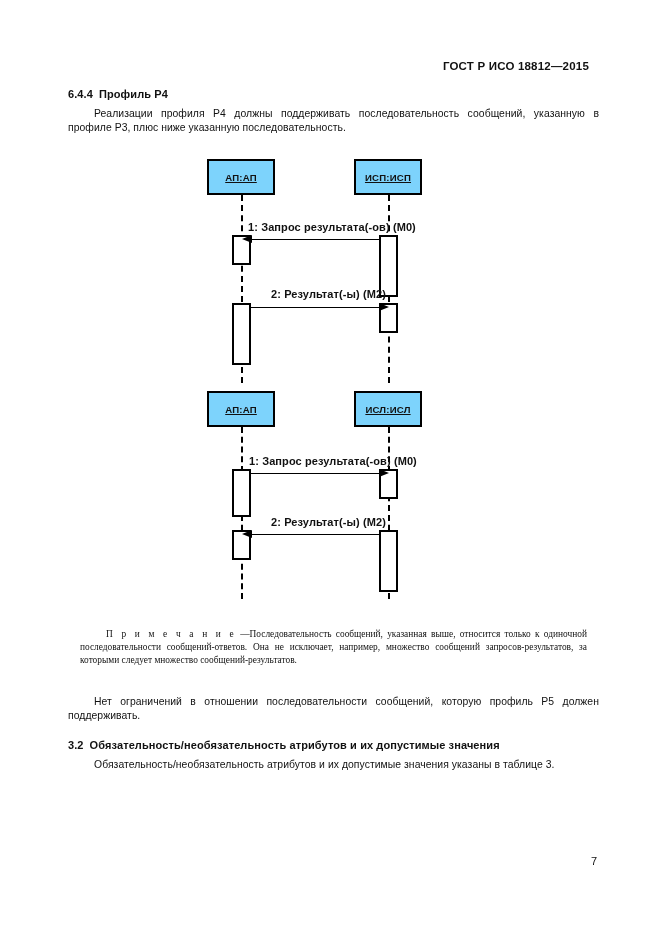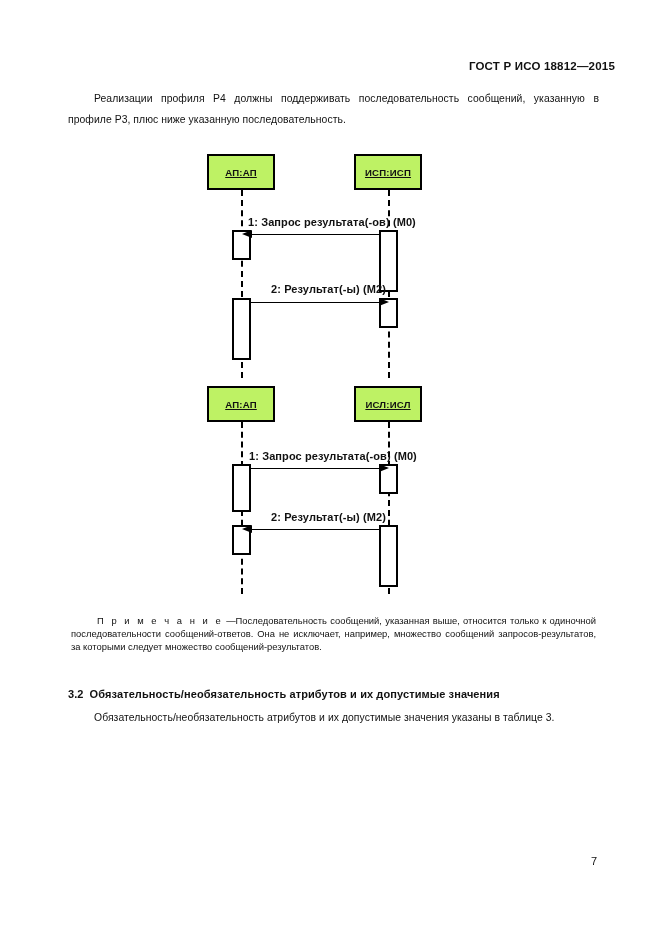--- a/index.html
+++ b/index.html
@@ -15,73 +15,74 @@
     position: relative;
     width: 661px;
     height: 935px;
     background: #ffffff;
     overflow: hidden;
     box-sizing: border-box;
   }
   .header {
     position: absolute;
     top: 60px;
-    right: 46px;
+    right: 72px;
     font-size: 11.5px;
     font-weight: bold;
     letter-spacing: 0.2px;
     white-space: nowrap;
   }
   .content {
     position: absolute;
     left: 68px;
     right: 62px;
     top: 88px;
   }
   h2.sec {
     font-size: 11px;
     font-weight: bold;
     margin: 0 0 7px 0;
     letter-spacing: 0.1px;
   }
   h2.sec .num { margin-right: 6px; }
   p.body {
     font-size: 10.4px;
-    line-height: 21px;
+    line-height: 14px;
     margin: 0;
     text-align: justify;
     text-indent: 26px;
     letter-spacing: 0.05px;
   }
   p.note {
     font-size: 9.4px;
     line-height: 13px;
-    margin: 3px;
+    margin: 12px;
     text-align: justify;
     text-indent: 26px;
+    font-family: Liberation Serif, serif;
   }
   .note-label {
     letter-spacing: 2.2px;
   }
   .gap-a { height: 18px; }
   .gap-b { height: 13px; }
   .gap-c { height: 16px; }
 
   
   .diagram {
     position: relative;
     width: 100%;
     margin: 0;
   }
   .lifeline-box {
     position: absolute;
     width: 68px;
     height: 36px;
     border: 2.5px solid #000;
-    background: #bef264;
+    background: #7dd3fc;
     box-sizing: border-box;
     display: flex;
     align-items: center;
     justify-content: center;
   }
   .lifeline-box span {
     font-size: 9.6px;
     font-weight: bold;
     text-decoration: underline;
     letter-spacing: 0.2px;
@@ -133,20 +134,23 @@
 </style>
 </head>
 <body>
 
 <div class="page">
 
   <div class="header">ГОСТ Р ИСО 18812—2015</div>
 
   <div class="content">
 
+    <h2 class="sec">
+      <span class="num">6.4.4</span><span>Профиль Р4</span>
+    </h2>
     <p class="body">Реализации профиля Р4 должны поддерживать последовательность сообщений, указанную в профиле Р3, плюс ниже указанную последовательность.</p>
 
     <div class="gap-a"></div>
 
     <div class="diagram" style="height:238px;">
       <div class="lifeline-box" style="left:139px; top:6px;">
         <span>АП:АП</span>
       </div>
       <div class="lifeline-box" style="left:286px; top:6px;">
         <span>ИСП:ИСП</span>
@@ -191,20 +195,21 @@
       <div class="msg-line" style="left:178px; top:143px; width:133px;"></div>
       <div class="arrowhead arrow-left" style="left:174px; top:138.5px;"></div>
     </div>
 
     <div class="gap-b"></div>
 
     <p class="note"><span class="note-label">П р и м е ч а н и е</span> <span>—</span><span>Последовательность сообщений, указанная выше, относится только к одиночной последовательности сообщений-ответов. Она не исключает, например, множество сообщений запросов-результатов, за которыми следует множество сообщений-результатов.</span></p>
 
     <div class="gap-c"></div>
 
+    <p class="body">Нет ограничений в отношении последовательности сообщений, которую профиль Р5  должен поддерживать.</p>
 
     <div class="gap-c"></div>
 
     <h2 class="sec">
       <span class="num">3.2</span><span>Обязательность/необязательность атрибутов и их допустимые значения</span>
     </h2>
     <p class="body">Обязательность/необязательность атрибутов и их допустимые значения указаны в таблице 3.</p>
 
   </div>
 

